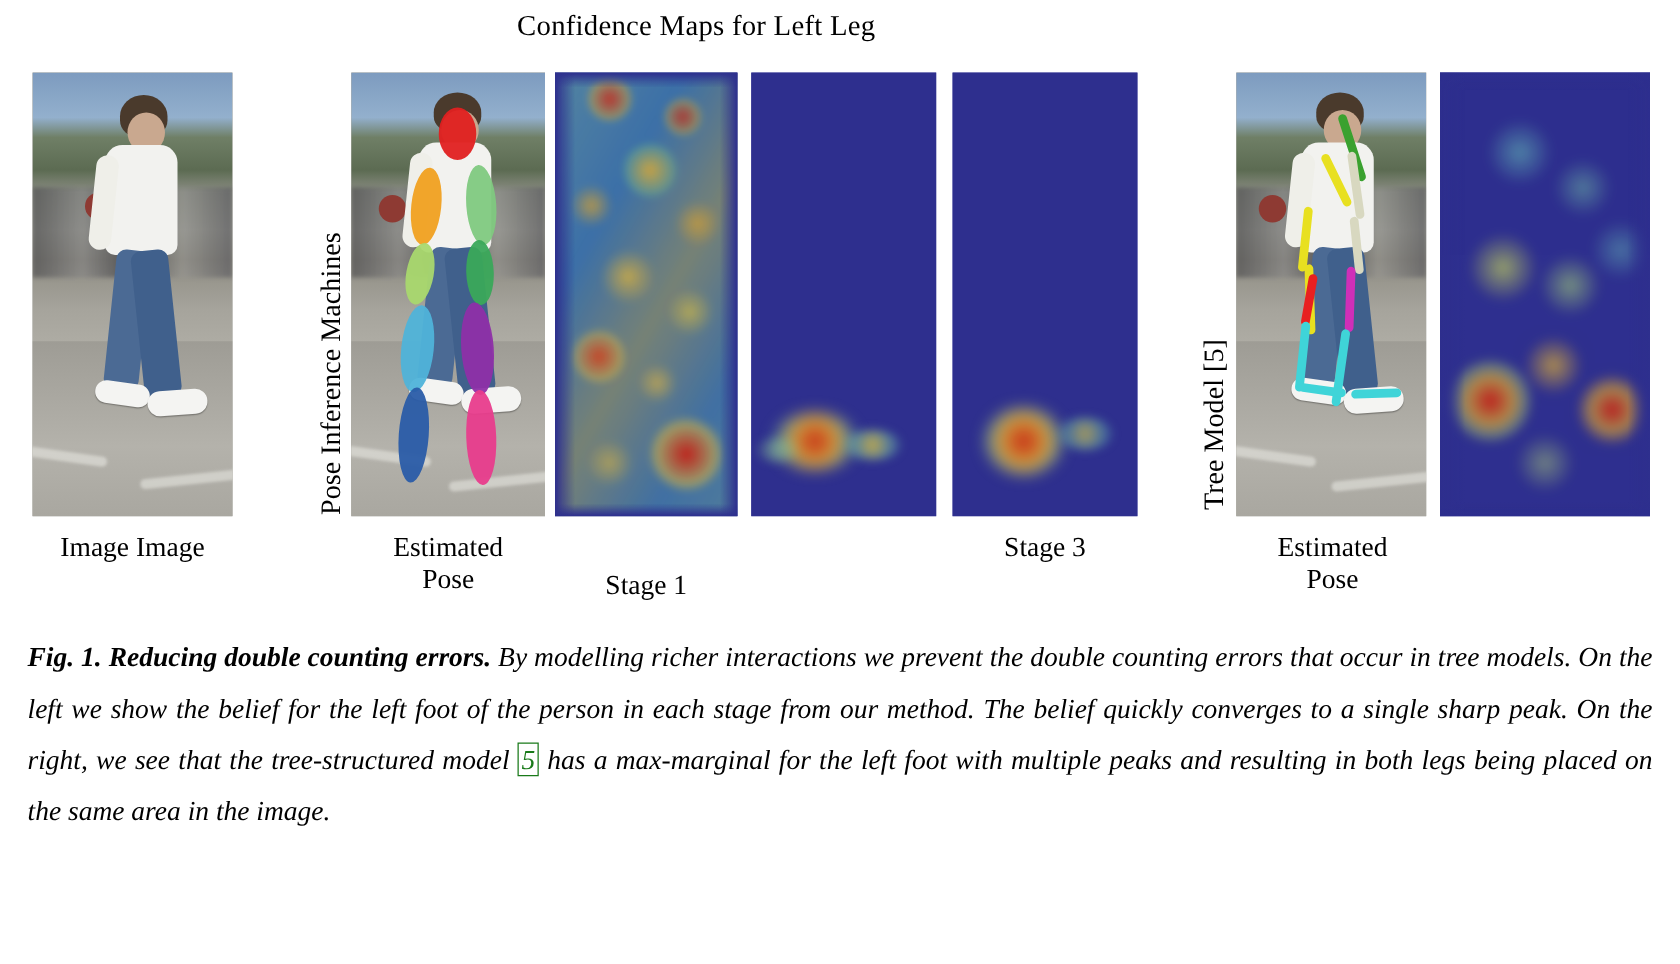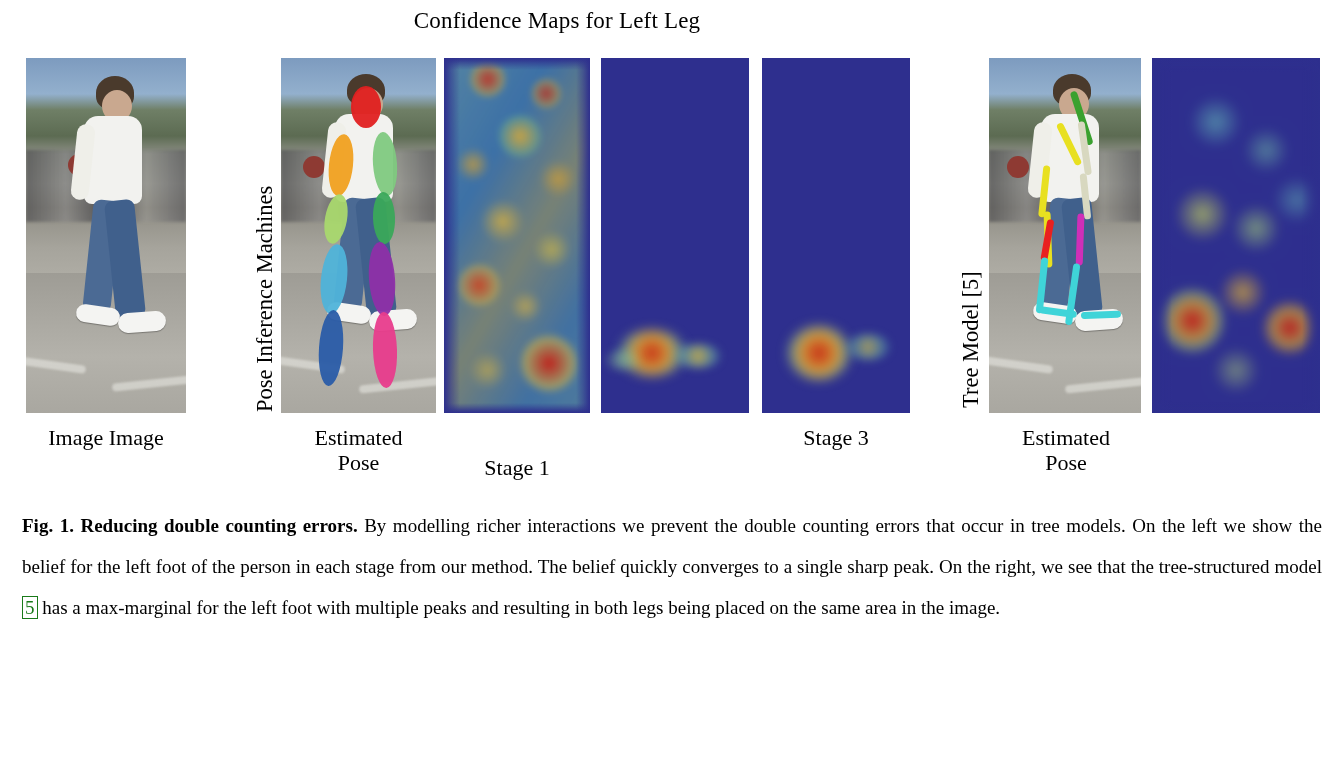--- a/index.html
+++ b/index.html
@@ -128,24 +128,25 @@
   .blob { position: absolute; border-radius: 50%; filter: blur(6px); }
   .blob.sm { filter: blur(4px); }
   .noise { position: absolute; inset: 0; opacity: 0.95; }
 
   
   .text-block {
     position: absolute;
     top: 505px;
     left: 22px;
     width: 1300px;
-    font-size: 19px;
+    font-size: 22px;
     line-height: 41px;
     text-align: justify;
     text-justify: inter-word;
+    font-style: italic;
   }
   .text-block b { font-weight: bold; }
   .cite { color: #1a7a1a; border: 1px solid #1a7a1a; padding: 0 2px; }
 </style>
 </head>
 <body>
 
 <div class="page">
 
   <div class="figure">

